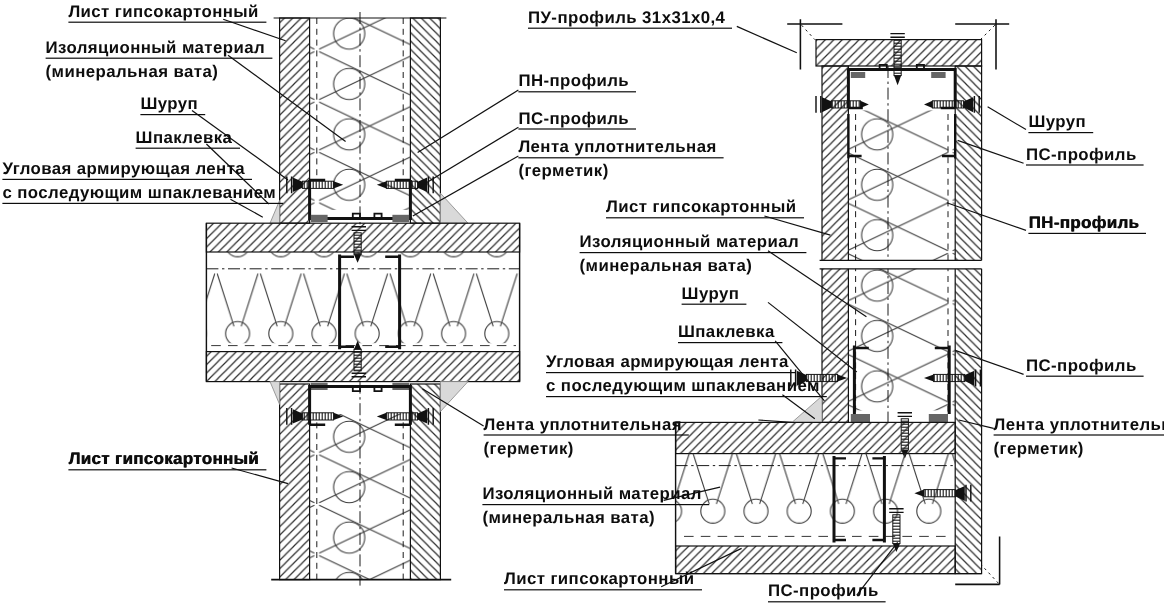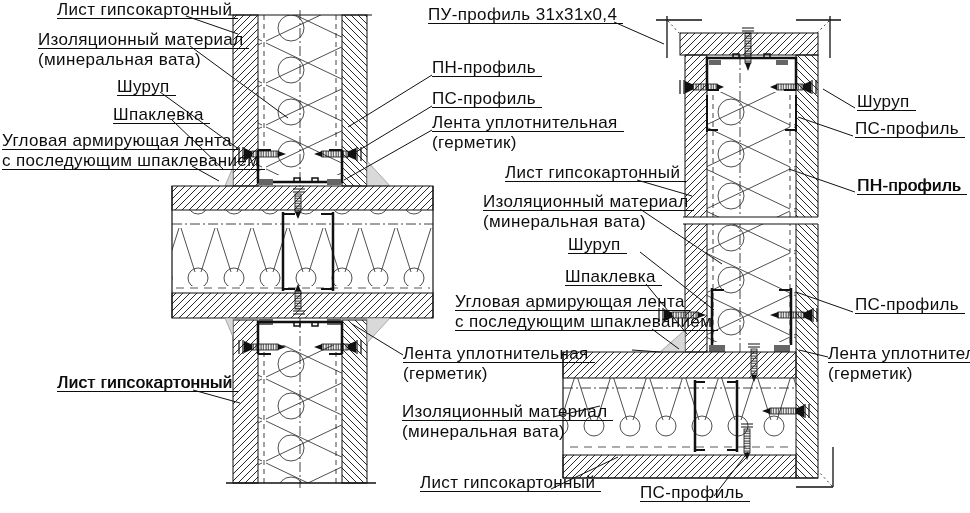--- a/index.html
+++ b/index.html
@@ -1,19 +1,19 @@
 <!DOCTYPE html>
 <html><head>
 <meta charset="utf-8">
 <style>
   html,body{margin:0;padding:0;background:#fff}
   #stage{position:relative;width:970px;height:513px;background:#ffffff;
          font-family:"Liberation Sans",sans-serif;overflow:hidden}
   #stage svg.draw{position:absolute;left:0;top:0}
-  .lbl{position:absolute;font-weight:400;font-size:17px;line-height:13px;
+  .lbl{position:absolute;font-weight:700;font-size:14px;line-height:13px;
        letter-spacing:.35px;color:#0d0d0d;white-space:nowrap}
   .u{border-bottom:1.6px solid #0d0d0d;padding:0 6px 2px 0}
   .xb{text-shadow:.6px 0 0 currentColor}
 </style>
 </head>
 <body>
 
 <div id="stage">
 
 <svg class="draw" width="970" height="513" viewBox="0 0 970 513">
@@ -271,21 +271,21 @@
 
 <div class="lbl u" style="left:57px;top:3px">Лист гипсокартонный</div>
 <div class="lbl u" style="left:38px;top:33px">Изоляционный материал</div>
 <div class="lbl" style="left:38px;top:53px">(минеральная вата)</div>
 <div class="lbl u" style="left:117px;top:80px">Шуруп</div>
 <div class="lbl u" style="left:113px;top:108px">Шпаклевка</div>
 <div class="lbl u" style="left:2px;top:134px">Угловая армирующая лента</div>
 <div class="lbl u" style="left:2px;top:154px">с последующим шпаклеванием</div>
 <div class="lbl u xb" style="left:57px;top:376px">Лист гипсокартонный</div>
 
-<div class="lbl u" style="left:428px;top:8px">ПУ-профиль 31x31x0,4</div>
+<div class="lbl u" style="left:440px;top:8px">ПУ-профиль 31x31x0,4</div>
 <div class="lbl u" style="left:432px;top:61px">ПН-профиль</div>
 <div class="lbl u" style="left:432px;top:92px">ПС-профиль</div>
 <div class="lbl u" style="left:432px;top:116px">Лента уплотнительная</div>
 <div class="lbl" style="left:432px;top:136px">(герметик)</div>
 
 <div class="lbl u" style="left:505px;top:166px">Лист гипсокартонный</div>
 <div class="lbl u" style="left:483px;top:195px">Изоляционный материал</div>
 <div class="lbl" style="left:483px;top:215px">(минеральная вата)</div>
 <div class="lbl u" style="left:568px;top:238px">Шуруп</div>
 <div class="lbl u" style="left:565px;top:270px">Шпаклевка</div>

